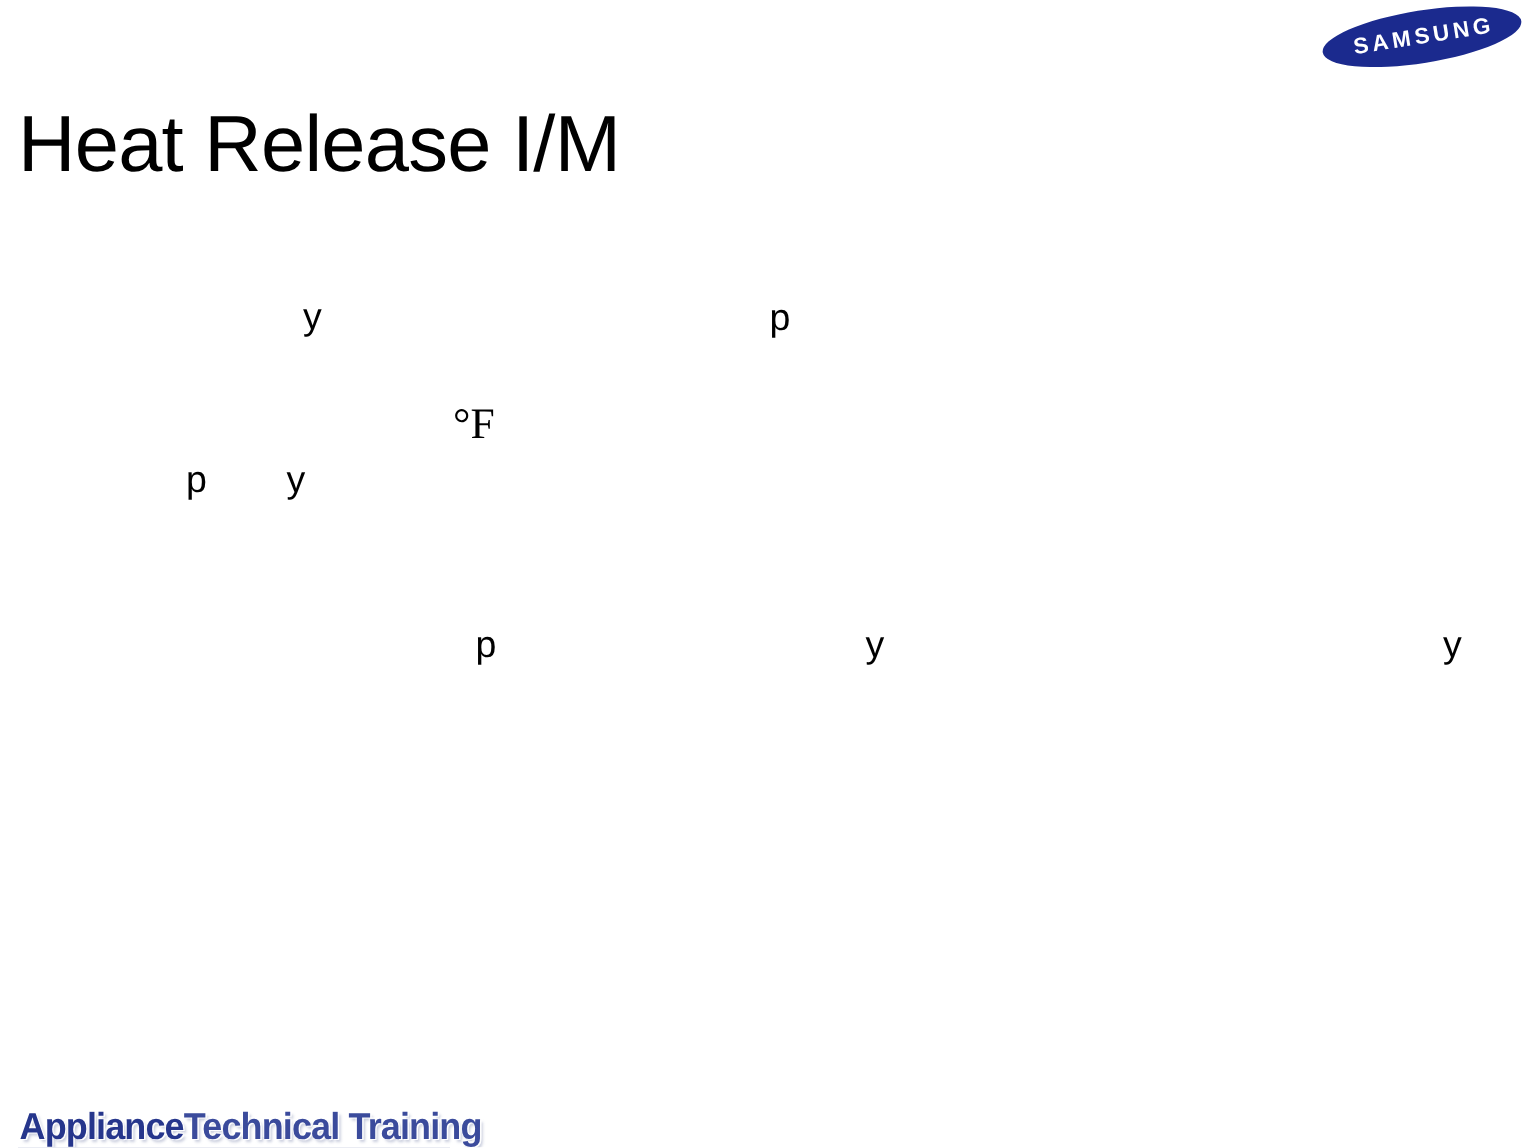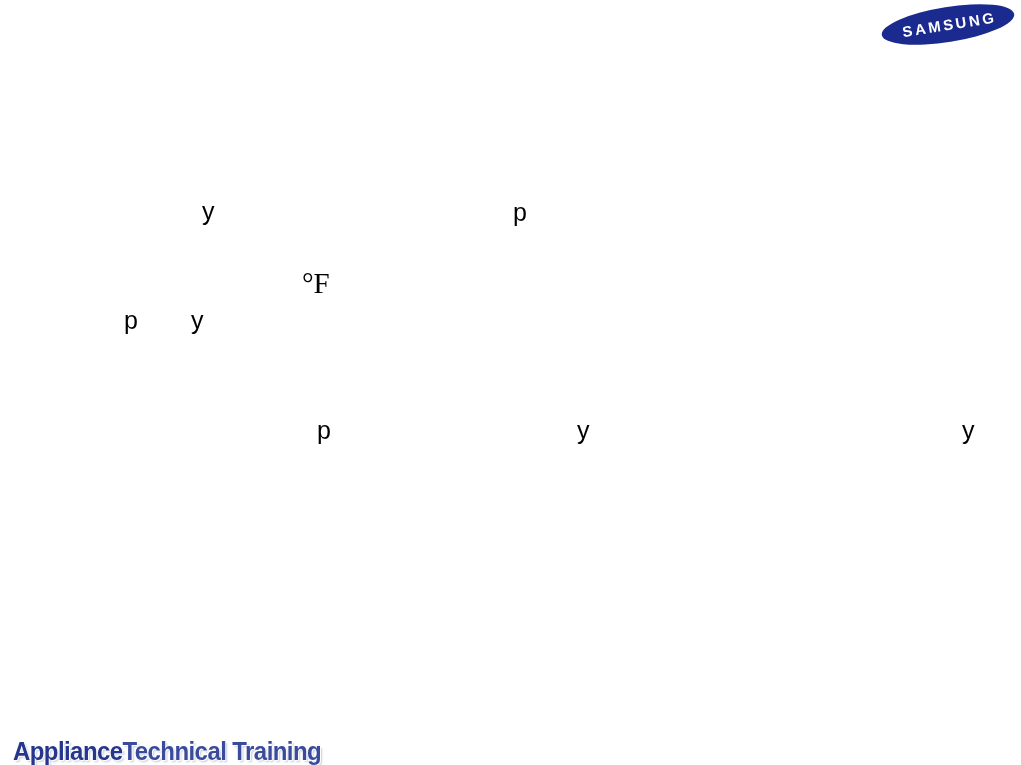--- a/index.html
+++ b/index.html
@@ -143,20 +143,21 @@
 
 <div id="slide">
 
   <div id="samsung-logo">
     <div class="ellipse"></div>
     <div class="wordmark">
       <span>SAMSUNG</span>
     </div>
   </div>
 
+  <h1 id="page-title">Heat Release I/M</h1>
 
   <div id="body-glyph-layer">
       <span class="glyph sans" style="left: 202px; top: 199px;">y</span>
       <span class="glyph sans" style="left: 513px; top: 200px;">p</span>
       <span class="glyph serif" style="left: 302px; top: 269px;">°F</span>
       <span class="glyph sans" style="left: 124px; top: 308px;">p</span>
       <span class="glyph sans" style="left: 191px; top: 308px;">y</span>
       <span class="glyph sans" style="left: 317px; top: 418px;">p</span>
       <span class="glyph sans" style="left: 577px; top: 418px;">y</span>
       <span class="glyph sans" style="left: 962px; top: 418px;">y</span>

